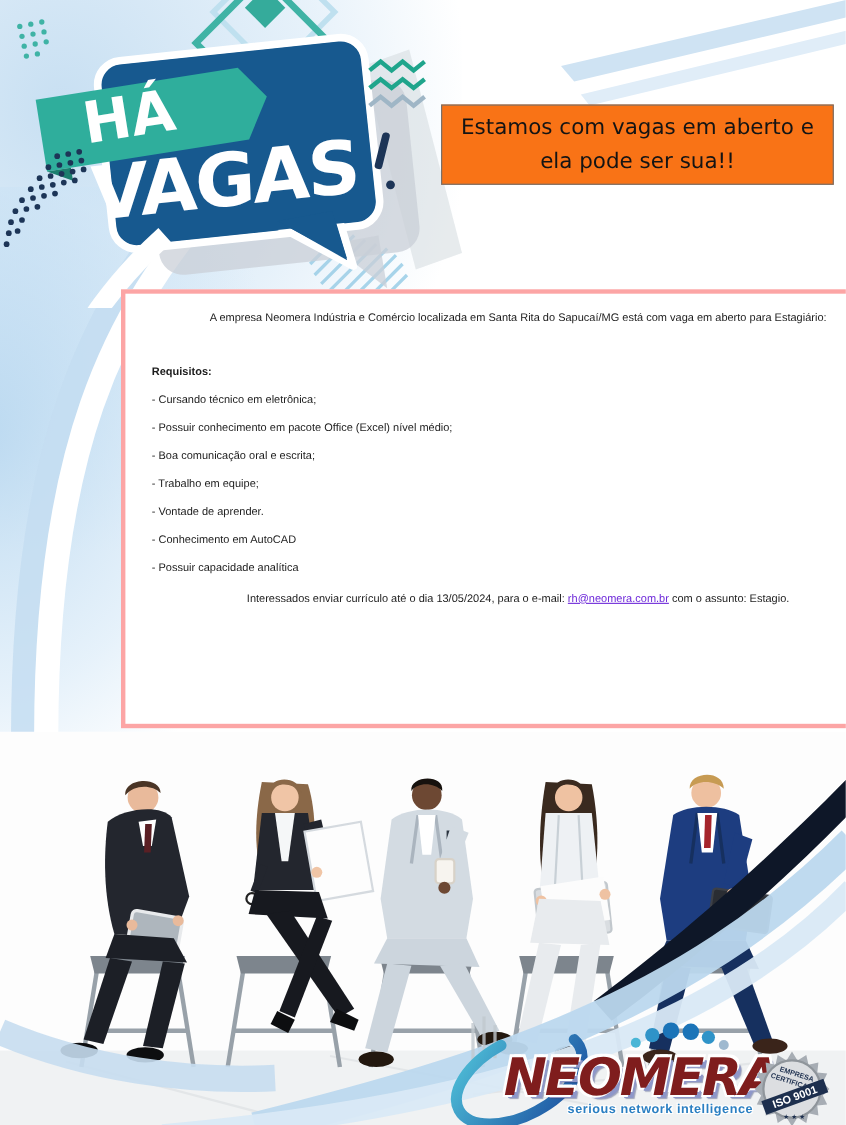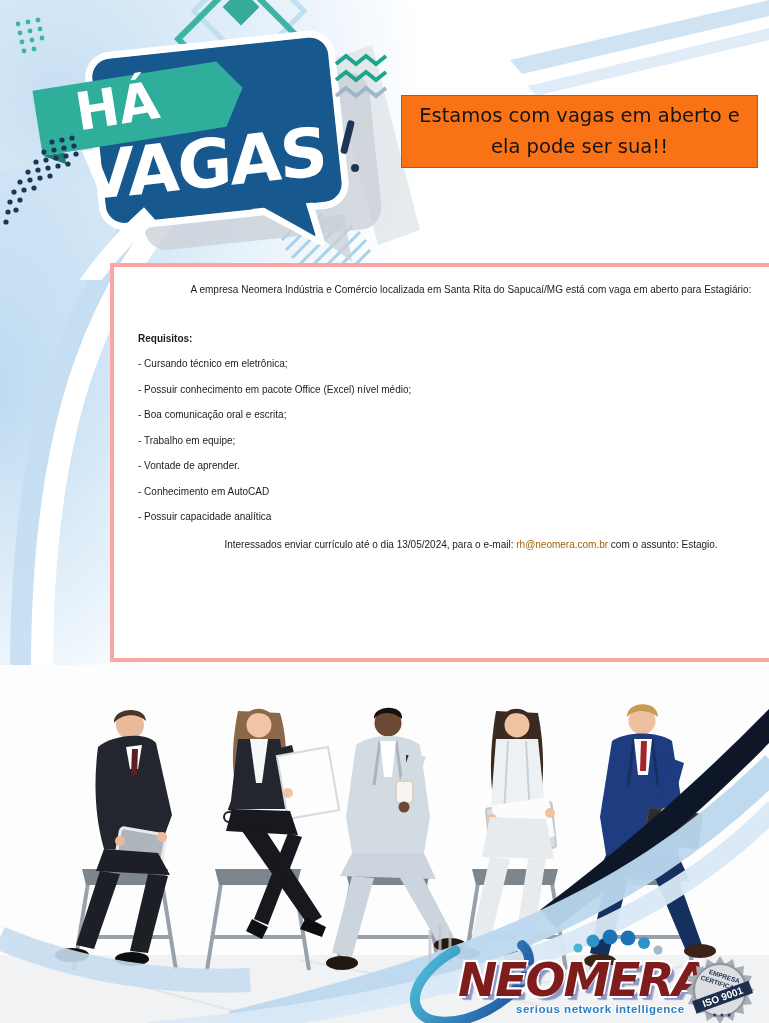--- a/index.html
+++ b/index.html
@@ -33,21 +33,21 @@
   
   .job-box {
     position:absolute; left:110px; top:263px; width:722px; height:399px;
     background:#fff; border:4px solid #fca5a5; z-index:6;
     padding:13px 24px 10px 24px; font-size:10px; color:#1c1c1c; line-height:1.3;
   }
   .job-box p { margin:0 0 12.5px 0; }
   .job-intro { text-align:center; line-height:1.95; margin-bottom:32px !important; }
   .job-heading { font-weight:bold; }
   .job-closing { text-align:center; line-height:1.85; margin-bottom:0 !important; padding:0 28px; }
-  .email-link { color:#a16207; cursor:pointer; }
+  .email-link { color:#6d28d9; text-decoration:underline; cursor:pointer; }
 
   
   .brand-name {
     position:absolute; left:458px; top:952px; z-index:11;
     font-family:"DejaVu Sans", sans-serif; font-weight:bold; font-style:italic;
     font-size:47px; letter-spacing:-2px; color:#7f1d1d;
     text-shadow:-2px -2px 0 #ffffff, 2px -2px 0 #ffffff, -2px 2px 0 #ffffff,
                  3px 3px 0 #8e97c9, 4px 4px 1px rgba(60,70,120,.45);
   }
   .brand-tagline {

